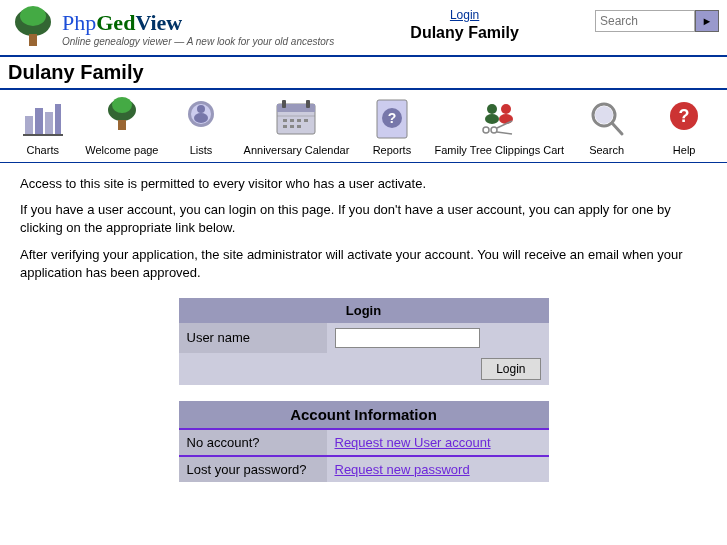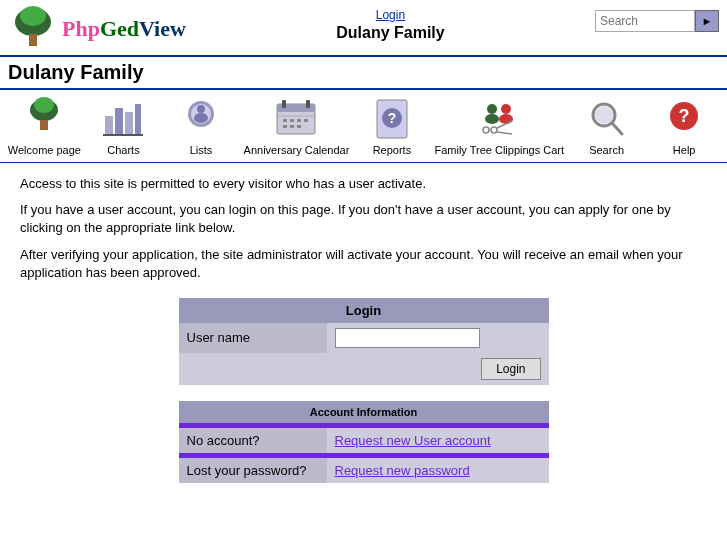--- a/index.html
+++ b/index.html
@@ -50,43 +50,44 @@
     .form-row td { padding: 5px 8px; font-size: 13px; }
     .form-row td:first-child { width: 40%; background: #bbbbcc; }
     .form-row td:last-child { width: 60%; }
     .form-input { width: 145px; height: 20px; border: 1px solid #888; background: #fff; }
     .form-button-row td { text-align: right; padding: 5px 8px; background: #ccccdd; }
     .login-btn { padding: 3px 14px; font-size: 12px; cursor: pointer; background: #ddd; border: 1px solid #888; }
 
     
     #account-section { margin: 16px auto; width: 370px; }
     .acct-table { width: 100%; border-collapse: collapse; background: #ccccdd; }
-    .acct-header { background: #9999bb; text-align: center; font-weight: bold; font-size: 11px; padding: 5px; color: #000; }
-    .acct-row td { padding: 5px 8px; font-size: 13px; border-top: 5px solid #6d28d9; }
+    .acct-header { background: #9999bb; text-align: center; font-weight: bold; font-size: 15px; padding: 5px; color: #000; }
+    .acct-row td { padding: 5px 8px; font-size: 13px; border-top: 2px solid #6d28d9; }
     .acct-row td:first-child { background: #bbbbcc; width: 40%; }
     .acct-row td:last-child { color: #6d28d9; text-decoration: underline; cursor: pointer; }
 
     
   </style>
 </head>
 <body>
 
 <div id="header">
   <div id="logo-area">
     <div id="logo-box">
 
       <svg id="logo-tree" width="50" height="45" viewBox="0 0 50 45">
         <ellipse cx="25" cy="16" rx="18" ry="14" fill="#336633"></ellipse>
         <ellipse cx="25" cy="10" rx="13" ry="10" fill="#44aa44"></ellipse>
         <rect x="21" y="28" width="8" height="12" fill="#996633"></rect>
       </svg>
       <div id="logo-text-area">
         <div id="logo-title">
-          <span class="php" style="color:#ec4899; font-family:Georgia,serif; font-size:22px; font-weight:bold;">Php</span><span class="ged" style="color:#006600; font-family:Georgia,serif; font-size:22px; font-weight:bold;">Ged</span><span class="view" style="color:#003366; font-family:Georgia,serif; font-size:22px; font-weight:bold;">View</span>
+          <span class="php" style="color:#1d4ed8; font-family:Georgia,serif; font-size:22px; font-weight:normal;">Php</span><span class="ged" style="color:#006600; font-family:Georgia,serif; font-size:22px; font-weight:bold;">Ged</span><span class="view" style="color:#003366; font-family:Georgia,serif; font-size:22px; font-weight:bold;">View</span>
         </div>
+        <div id="logo-subtitle" style="font-size:10px; color:#555; font-style:italic;">Online genealogy viewer — A new look for your old ancestors</div>
       </div>
     </div>
   </div>
 
   <div id="center-header">
     <div id="login-link">Login</div>
     <div id="site-title-header">Dulany Family</div>
   </div>
 
   <div id="search-area">
@@ -95,39 +96,39 @@
   </div>
 </div>
 
 <hr class="blue-divider">
 
 <div id="page-title-bar">Dulany Family</div>
 
 <hr class="blue-divider">
 
 <div id="nav-bar">
-
-  <div class="nav-item">
-    <svg class="nav-icon" viewBox="0 0 46 46">
-      <ellipse cx="23" cy="14" rx="14" ry="11" fill="#336633"></ellipse>
-      <ellipse cx="23" cy="9" rx="10" ry="8" fill="#44aa44"></ellipse>
-      <rect x="19" y="24" width="8" height="10" fill="#996633"></rect>
-    </svg>
-    <span class="nav-label">Welcome page</span>
-  </div>
 
   <div class="nav-item">
     <svg class="nav-icon" viewBox="0 0 46 46">
       <rect x="5" y="20" width="8" height="18" fill="#aaaacc"></rect>
       <rect x="15" y="12" width="8" height="26" fill="#8888bb"></rect>
       <rect x="25" y="16" width="8" height="22" fill="#aaaacc"></rect>
       <rect x="35" y="8" width="6" height="30" fill="#8888bb"></rect>
       <rect x="3" y="38" width="40" height="2" fill="#555"></rect>
     </svg>
     <span class="nav-label">Charts</span>
+  </div>
+
+  <div class="nav-item">
+    <svg class="nav-icon" viewBox="0 0 46 46">
+      <ellipse cx="23" cy="14" rx="14" ry="11" fill="#336633"></ellipse>
+      <ellipse cx="23" cy="9" rx="10" ry="8" fill="#44aa44"></ellipse>
+      <rect x="19" y="24" width="8" height="10" fill="#996633"></rect>
+    </svg>
+    <span class="nav-label">Welcome page</span>
   </div>
 
   <div class="nav-item">
     <svg class="nav-icon" viewBox="0 0 46 46">
       <circle cx="23" cy="18" r="13" fill="#9999bb"></circle>
       <circle cx="23" cy="18" r="10" fill="#ccccee"></circle>
 
       <circle cx="23" cy="13" r="4" fill="#7777aa"></circle>
       <ellipse cx="23" cy="22" rx="7" ry="5" fill="#7777aa"></ellipse>
     </svg>

